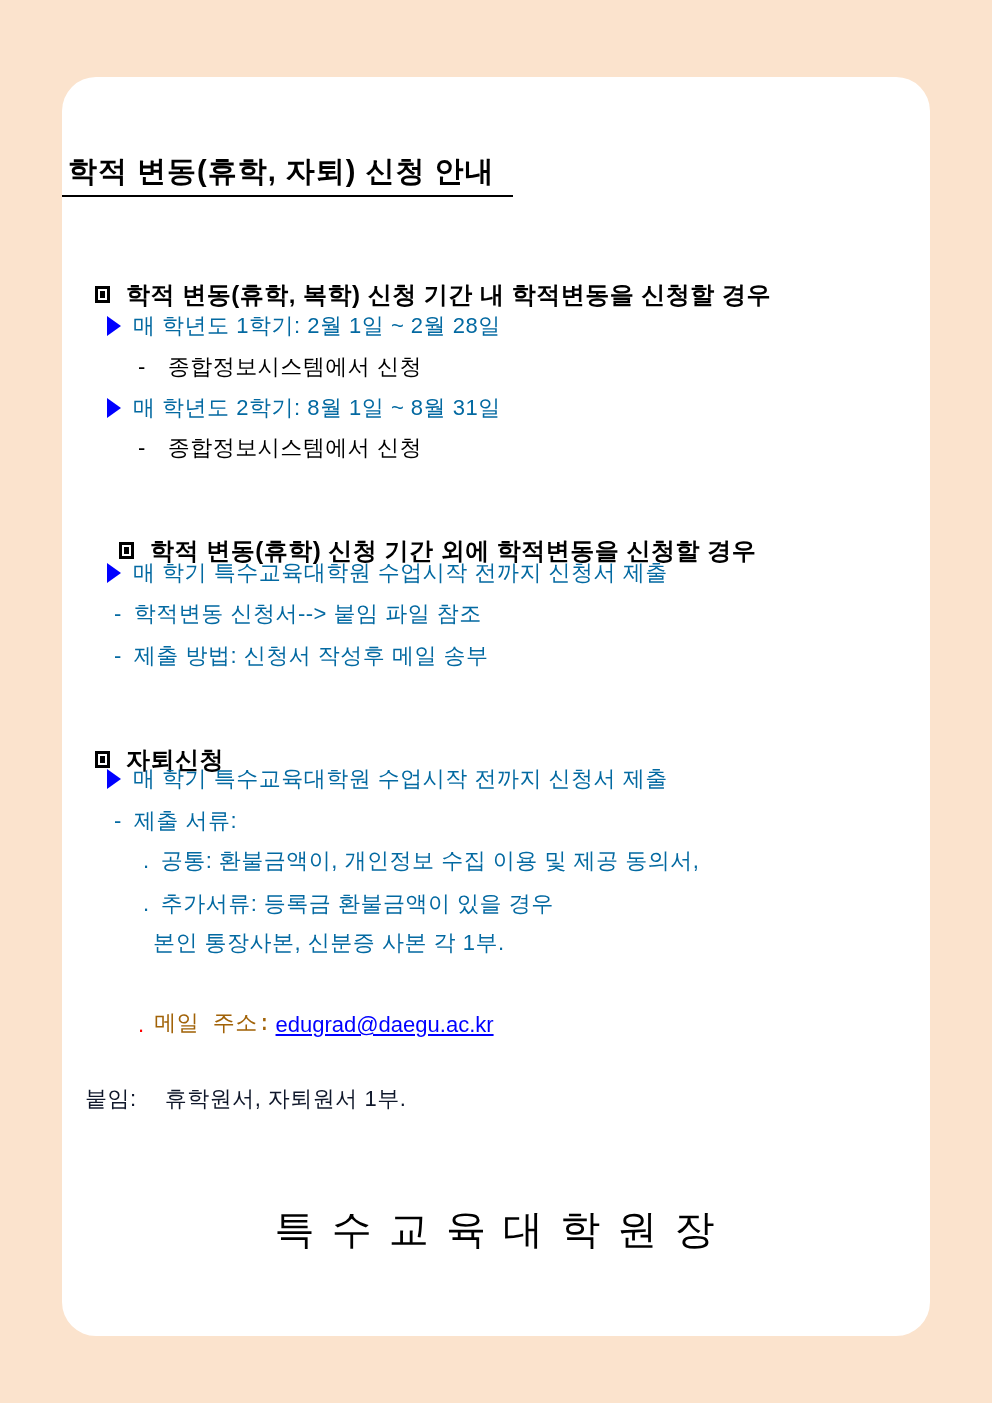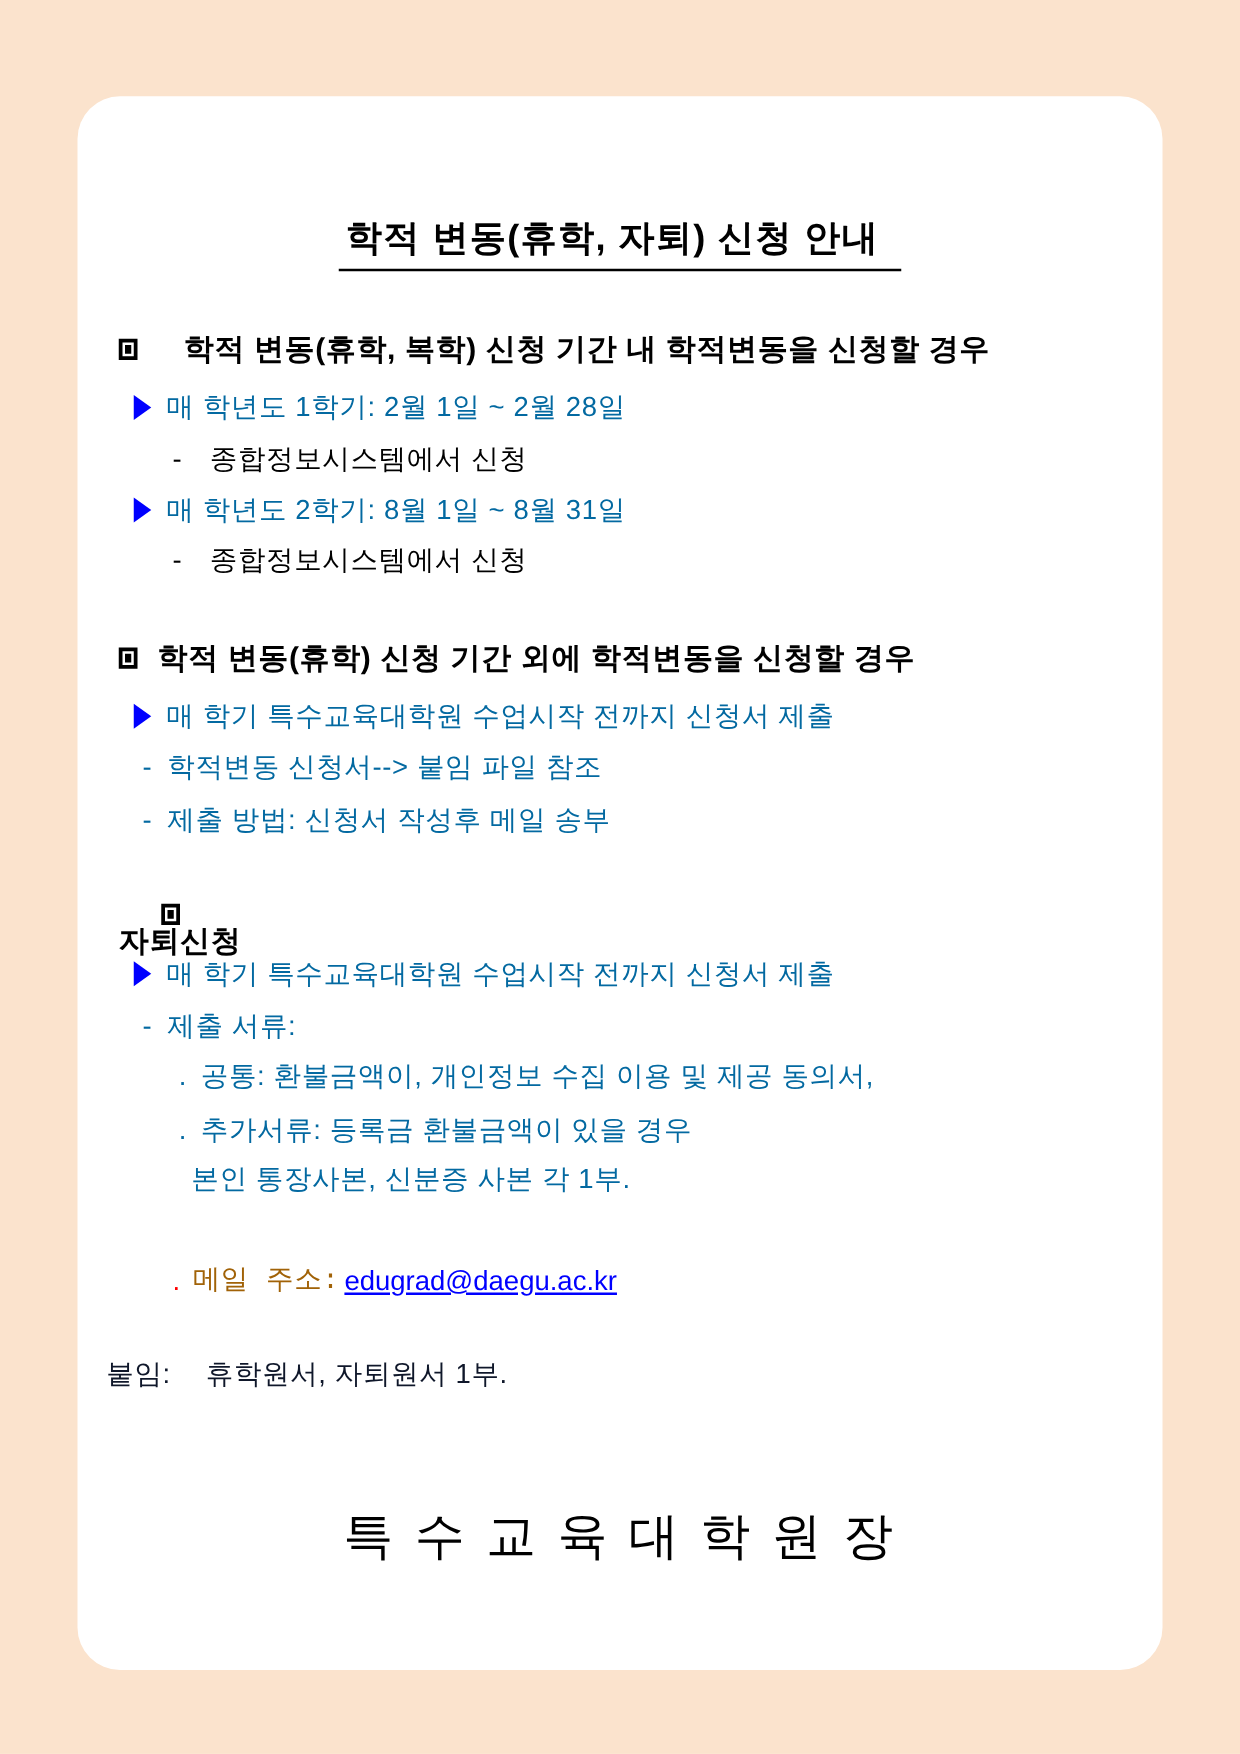--- a/index.html
+++ b/index.html
@@ -13,21 +13,21 @@
   .card {
     position: absolute;
     left: 62px; top: 77px;
     width: 868px; height: 1259px;
     background: #ffffff;
     border-radius: 34px;
   }
   .row { position: absolute; white-space: nowrap; line-height: 1.15; }
 
   
-  .r-title { top: 78px; left: 0; right: 0; text-align: center; margin-top: 20px; }
+  .r-title { top: 78px; left: 0; right: 0; text-align: left; }
   .title-inner {
     display: inline-block;
     font-size: 29px; font-weight: 600; color: #000;
     letter-spacing: 1px;
     border-bottom: 2px solid #000;
     padding: 0 18px 7px 6px;
   }
 
   
   .sec-heading {
@@ -58,30 +58,30 @@
     margin-right: 12px; flex: 0 0 auto;
   }
   .dash1 { left: 76px; }
   .dash1 .marker { margin-right: 22px; }
   .dash2 { left: 52px; }
   .dash2 .marker { margin-right: 12px; }
   .dot-item { left: 81px; }
   .dot-item .marker { margin-right: 11px; }
   .cont-item { left: 91px; }
 
-  .r-s1 { top: 189px; gap: 21px; }
+  .r-s1 { top: 204px; }
   .r-i1 { top: 236px; }
   .r-i2 { top: 277px; }
   .r-i3 { top: 318px; }
   .r-i4 { top: 358px; }
-  .r-s2 { top: 436px; }
+  .r-s2 { top: 460px; margin-left: 24px; }
   .r-i5 { top: 483px; }
   .r-i6 { top: 524px; }
   .r-i7 { top: 566px; }
-  .r-s3 { top: 646px; flex-direction: column; }
+  .r-s3 { top: 669px; }
   .r-i8 { top: 689px; }
   .r-i9 { top: 731px; }
   .r-i10 { top: 771px; }
   .r-i11 { top: 814px; }
   .r-i12 { top: 853px; }
 
   
   .r-email { top: 935px; left: 76px; font-size: 22px; display: flex; align-items: center; }
   .r-email .marker { color: #ff0000; margin-right: 10px; }
   .r-email .label { color: #a16207; margin-right: 4px; letter-spacing: 0.5px; font-family: Liberation Mono, monospace; }

